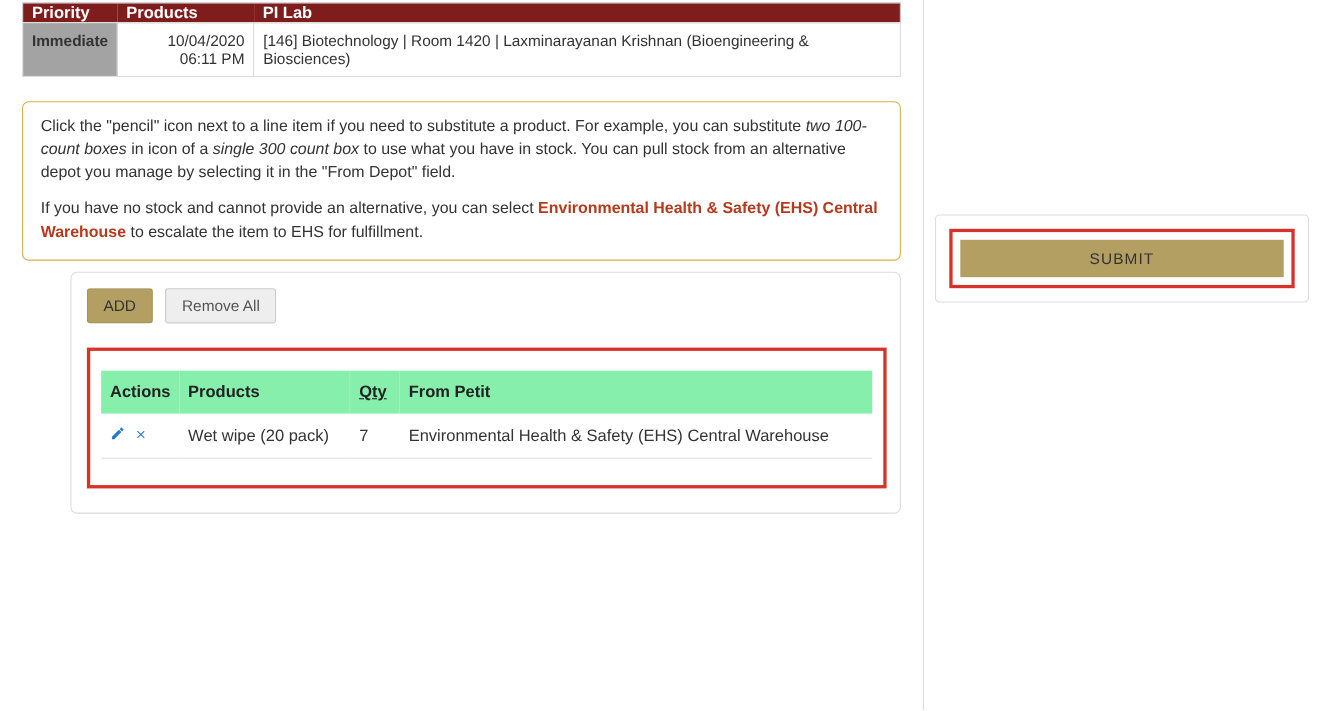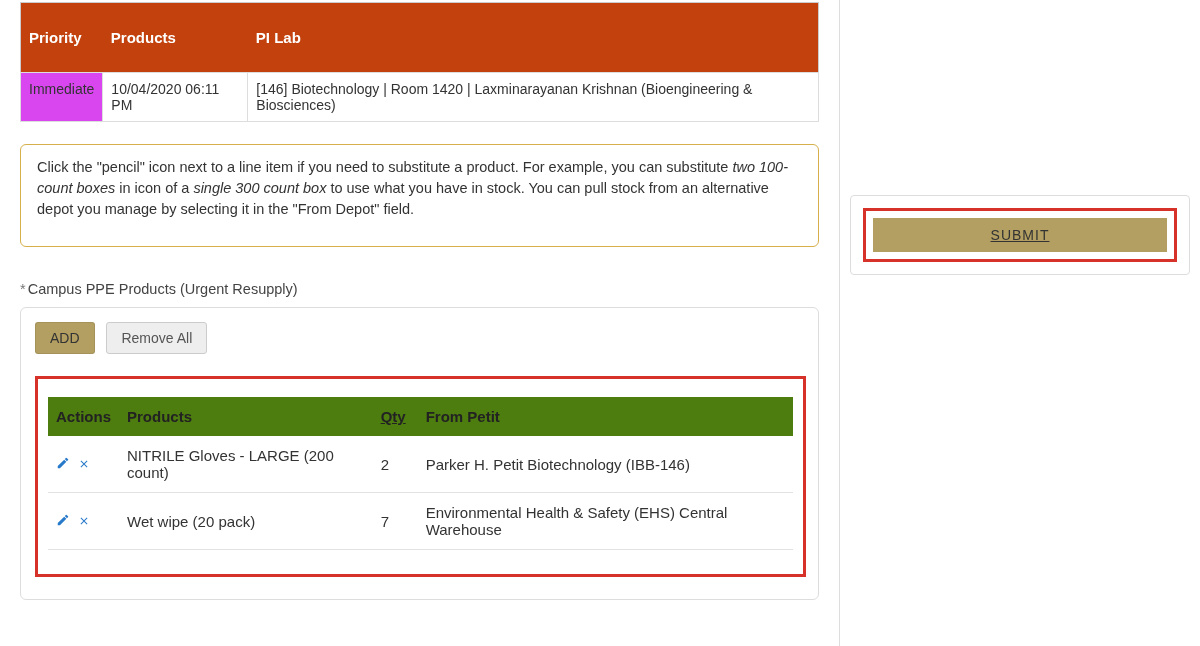--- a/index.html
+++ b/index.html
@@ -29,37 +29,37 @@
     padding: 0 10px;
     position: relative;
   }
   
   table.summary {
     width: 100%;
     border-collapse: collapse;
     border: 1px solid #ccc;
   }
   table.summary th {
-    background: #c2410c;
+    background: #7f1d1d;
     color: #fff;
     text-align: left;
-    padding: 26px 8px;
+    padding: 0 8px;
     font-weight: bold;
     font-size: 15px;
     margin-left: 20px;
   }
   table.summary td {
     padding: 8px 8px;
     vertical-align: top;
     border: 1px solid #ddd;
     font-size: 14px;
   }
   td.priority-cell {
-    background: #d946ef;
-    font-weight: normal;
+    background: #a3a3a3;
+    font-weight: bold;
     color: #333;
   }
   
   .instructions {
     margin-top: 22px;
     border: 1px solid #d6b04a;
     border-radius: 6px;
     padding: 12px 16px 14px 16px;
     line-height: 1.45;
     font-size: 14.5px;
@@ -81,20 +81,21 @@
     font-size: 14.5px;
     color: #444;
   }
   .req-star { color: #777; margin-right: 2px; }
   
   .products-panel {
     margin-top: 10px;
     border: 1px solid #ddd;
     border-radius: 6px;
     padding: 14px 12px 22px 14px;
+    margin-left: 44px;
   }
   .btn {
     display: inline-block;
     padding: 7px 14px;
     font-size: 14px;
     color: #333;
     cursor: pointer;
     border-radius: 3px;
     border: 1px solid rgba(0,0,0,0.08);
     margin-right: 8px;
@@ -111,21 +112,21 @@
   .table-wrap {
     margin-top: 22px;
     border: 3px solid #d7322a;
     padding: 18px 10px 24px 10px;
   }
   table.products {
     width: 100%;
     border-collapse: collapse;
   }
   table.products th {
-    background: #4d7c0f;
+    background: #86efac;
     color: #222;
     text-align: left;
     padding: 11px 8px;
     font-weight: bold;
     font-size: 15px;
   }
   table.products td {
     padding: 11px 8px;
     border-bottom: 1px solid #e2e2e2;
     font-size: 15px;
@@ -141,21 +142,20 @@
   .icon-btn svg { display: block; }
   
   .submit-wrap {
     position: absolute;
     top: 195px;
     left: 10px;
     right: 10px;
     border: 1px solid #ddd;
     border-radius: 4px;
     padding: 12px;
-    text-decoration: underline;
   }
   .submit-highlight {
     border: 3px solid #d7322a;
     padding: 7px;
   }
   .submit-btn {
     width: 100%;
     background: #b39f61;
     color: #333;
     text-align: center;
@@ -176,35 +176,35 @@
       <thead>
         <tr>
           <th>Priority</th>
           <th>Products</th>
           <th>PI Lab</th>
         </tr>
       </thead>
       <tbody>
         <tr>
           <td class="priority-cell">Immediate</td>
-          <td style="width:145px;">10/04/2020 06:11 PM</td>
+          <td style="width:124px;text-align:right;">10/04/2020 06:11 PM</td>
           <td>[146] Biotechnology | Room 1420 | Laxminarayanan Krishnan (Bioengineering &amp; Biosciences)</td>
         </tr>
       </tbody>
     </table>
 
     <div class="instructions">
       <p style="margin:0 0 12px 0;">
         <span>Click the "pencil" icon next to a line item if you need to substitute a product. For example, you can substitute </span><em>two 100-count boxes</em><span> in icon of a </span><em>single 300 count box</em><span> to use what you have in stock. You can pull stock from an alternative depot you manage by selecting it in the "From Depot" field.</span>
       </p>
+      <p style="margin:0;">
+        <span>If you have no stock and cannot provide an alternative, you can select </span><span class="escalate">Environmental Health &amp; Safety (EHS) Central Warehouse</span><span> to escalate the item to EHS for fulfillment.</span>
+      </p>
     </div>
 
-    <div class="section-heading">
-      <span class="req-star">*</span><span>Campus PPE Products (Urgent Resupply)</span>
-    </div>
 
     <div class="products-panel">
       <span class="btn btn-add">ADD</span>
       <span class="btn btn-remove">Remove All</span>
 
       <div class="table-wrap">
         <table class="products">
           <thead>
             <tr>
               <th style="width:70px;">Actions</th>
@@ -220,37 +220,20 @@
                   <svg width="14" height="14" viewBox="0 0 24 24">
                       <path fill="#2779c9" d="M3 17.25V21h3.75l11-11-3.75-3.75-11 11zM20.71 7.04a1 1 0 0 0 0-1.41l-2.34-2.34a1 1 0 0 0-1.41 0L15 5.25 18.75 9l1.96-1.96z"></path>
                     </svg>
                 </span>
                 <span class="icon-btn">
                   <svg width="12" height="12" viewBox="0 0 24 24">
                       <path fill="#2779c9" d="M19 6.41 17.59 5 12 10.59 6.41 5 5 6.41 10.59 12 5 17.59 6.41 19 12 13.41 17.59 19 19 17.59 13.41 12z"></path>
                     </svg>
                 </span>
               </td>
-              <td>NITRILE Gloves - LARGE (200 count)</td>
-              <td>2</td>
-              <td>Parker H. Petit Biotechnology (IBB-146)</td>
-            </tr>
-            <tr>
-              <td>
-                <span class="icon-btn">
-                  <svg width="14" height="14" viewBox="0 0 24 24">
-                      <path fill="#2779c9" d="M3 17.25V21h3.75l11-11-3.75-3.75-11 11zM20.71 7.04a1 1 0 0 0 0-1.41l-2.34-2.34a1 1 0 0 0-1.41 0L15 5.25 18.75 9l1.96-1.96z"></path>
-                    </svg>
-                </span>
-                <span class="icon-btn">
-                  <svg width="12" height="12" viewBox="0 0 24 24">
-                      <path fill="#2779c9" d="M19 6.41 17.59 5 12 10.59 6.41 5 5 6.41 10.59 12 5 17.59 6.41 19 12 13.41 17.59 19 19 17.59 13.41 12z"></path>
-                    </svg>
-                </span>
-              </td>
               <td>Wet wipe (20 pack)</td>
               <td>7</td>
               <td>Environmental Health &amp; Safety (EHS) Central Warehouse</td>
             </tr>
           </tbody>
         </table>
       </div>
     </div>
 
   </div>

